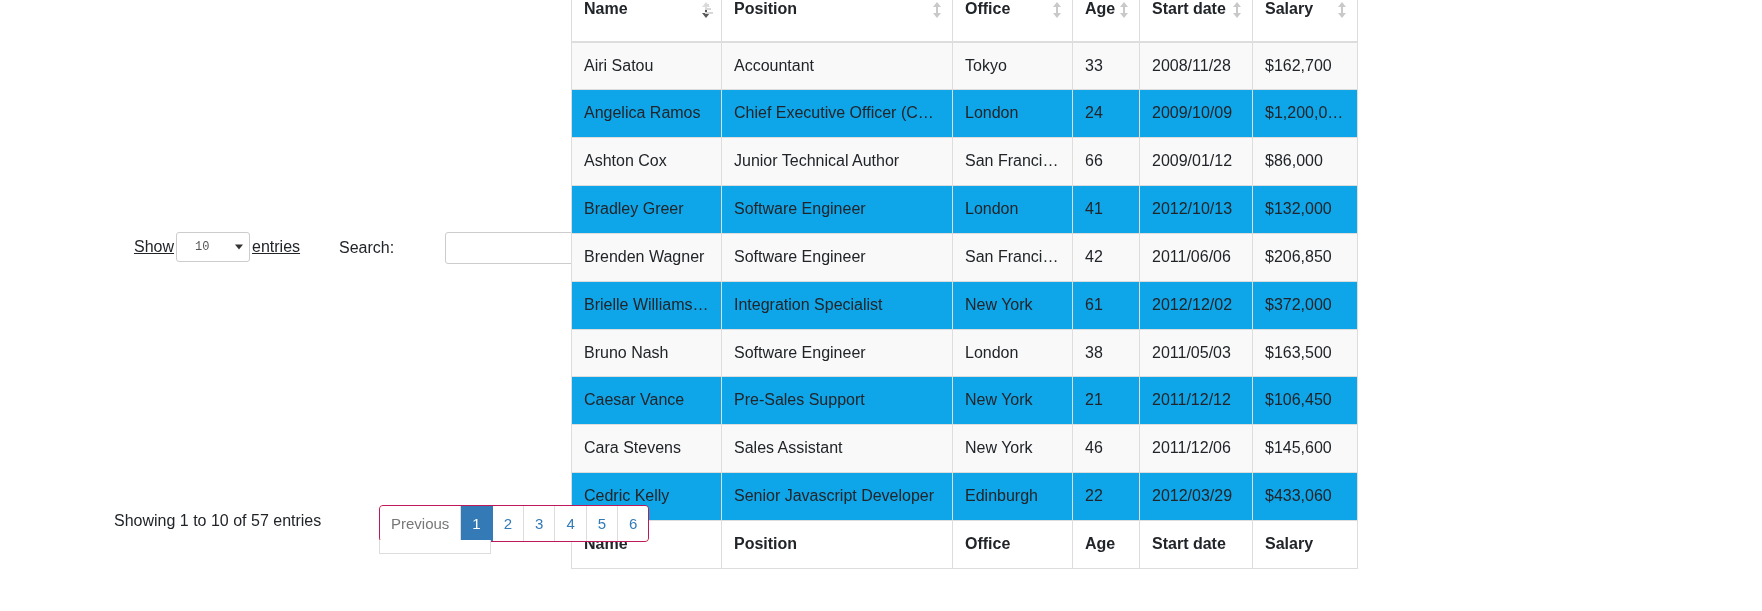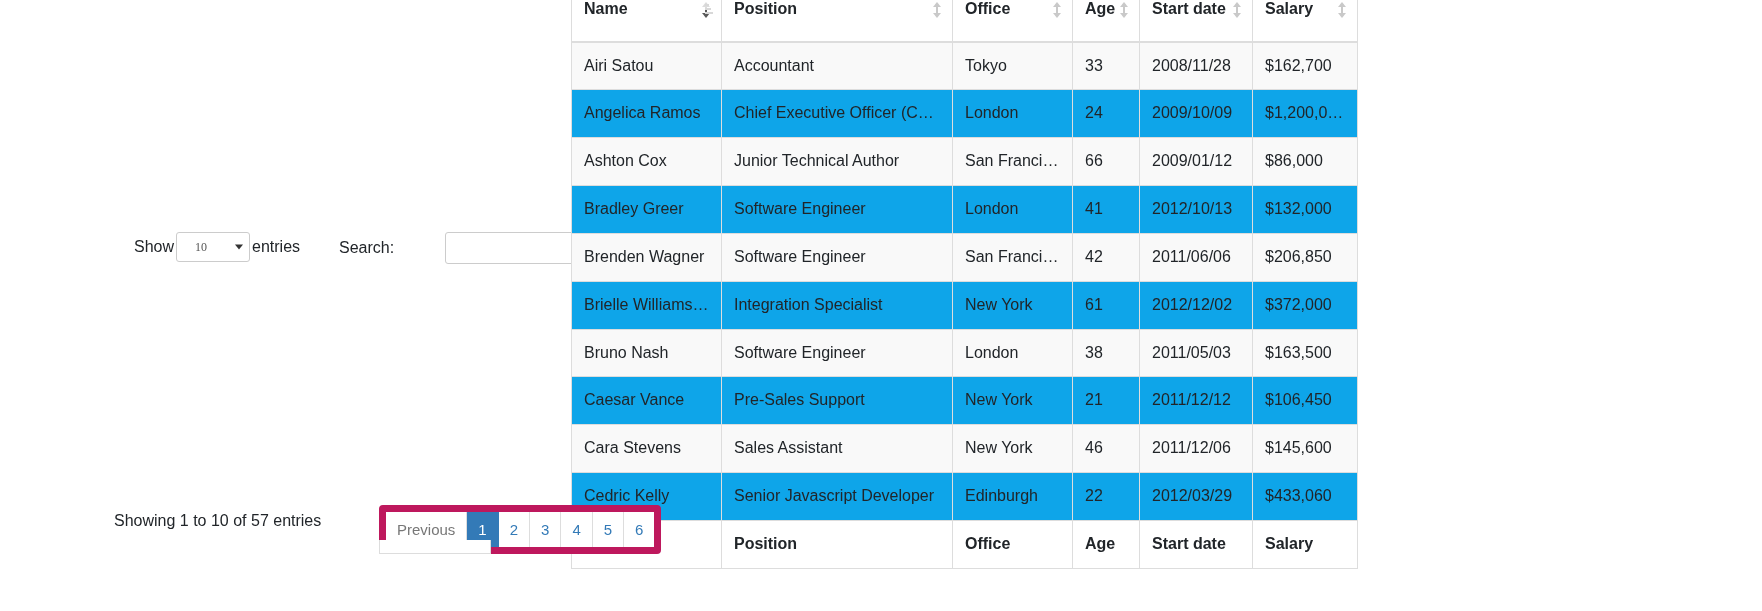--- a/index.html
+++ b/index.html
@@ -128,26 +128,26 @@
   .sort-ind.active .bars i:nth-child(3){width:8px}
 
   
   #length-control{
     position:absolute;
     left:134px; top:232px;
     display:flex;align-items:center;
     font-size:16px;color:#212529;
     white-space:nowrap;
   }
-  #length-control .lbl{display:inline-block;}
+  #length-control .lbl{display:inline-block;text-decoration:underline;}
   select.length-select{
     width:74px;height:30px;
     margin:0 2px;
     font-size:12px;
-    font-family:Liberation Serif, serif;
+    font-family:Liberation Mono, monospace;
     color:#555555;
     background:#ffffff;
     border:1px solid #cccccc;
     border-radius:3px;
     padding:2px 4px 2px 18px;
     -webkit-appearance:none;
     appearance:none;
   }
   .select-box{position:relative;display:inline-block;}
   .select-box .caret{
@@ -185,21 +185,21 @@
   #table-info{
     position:absolute;
     left:114px; top:512px;
     font-size:16px;color:#212529;
     white-space:nowrap;
   }
   #pagination{
     position:absolute;
     left:379px; top:505px;
     display:flex;
-    border:7px solid #be185d;
+    border:1px solid #be185d;
     border-radius:4px;
     overflow:hidden;
     background:#f97316;
     height:35px;
   }
   #pagination .pg{
     display:flex;align-items:center;justify-content:center;
     min-width:26px;height:100%;
     padding:0 11px;
     font-size:15px;

